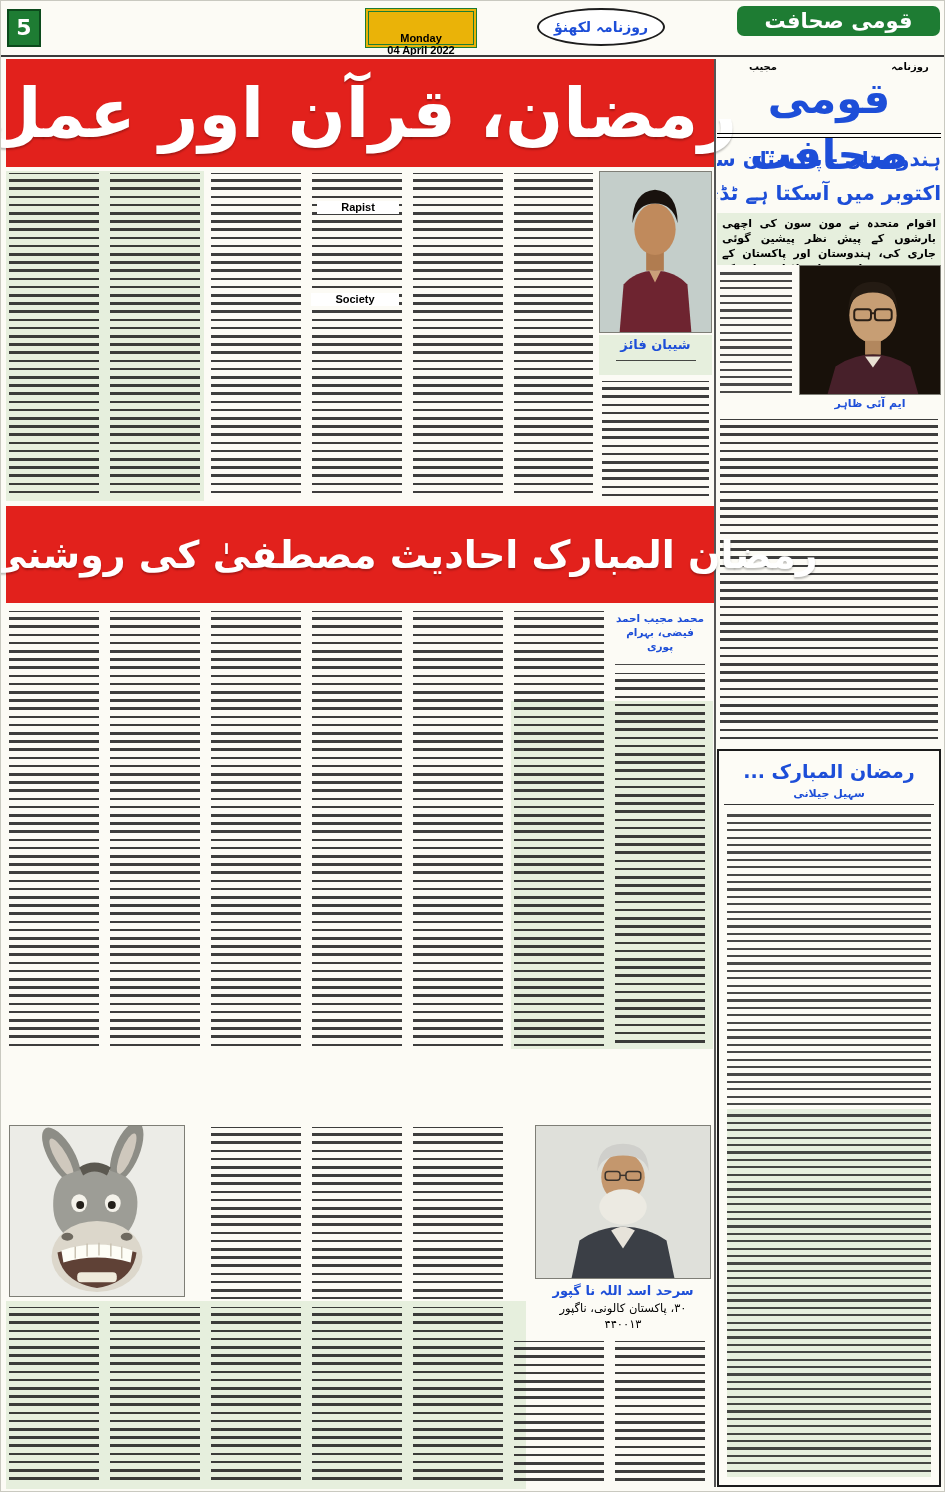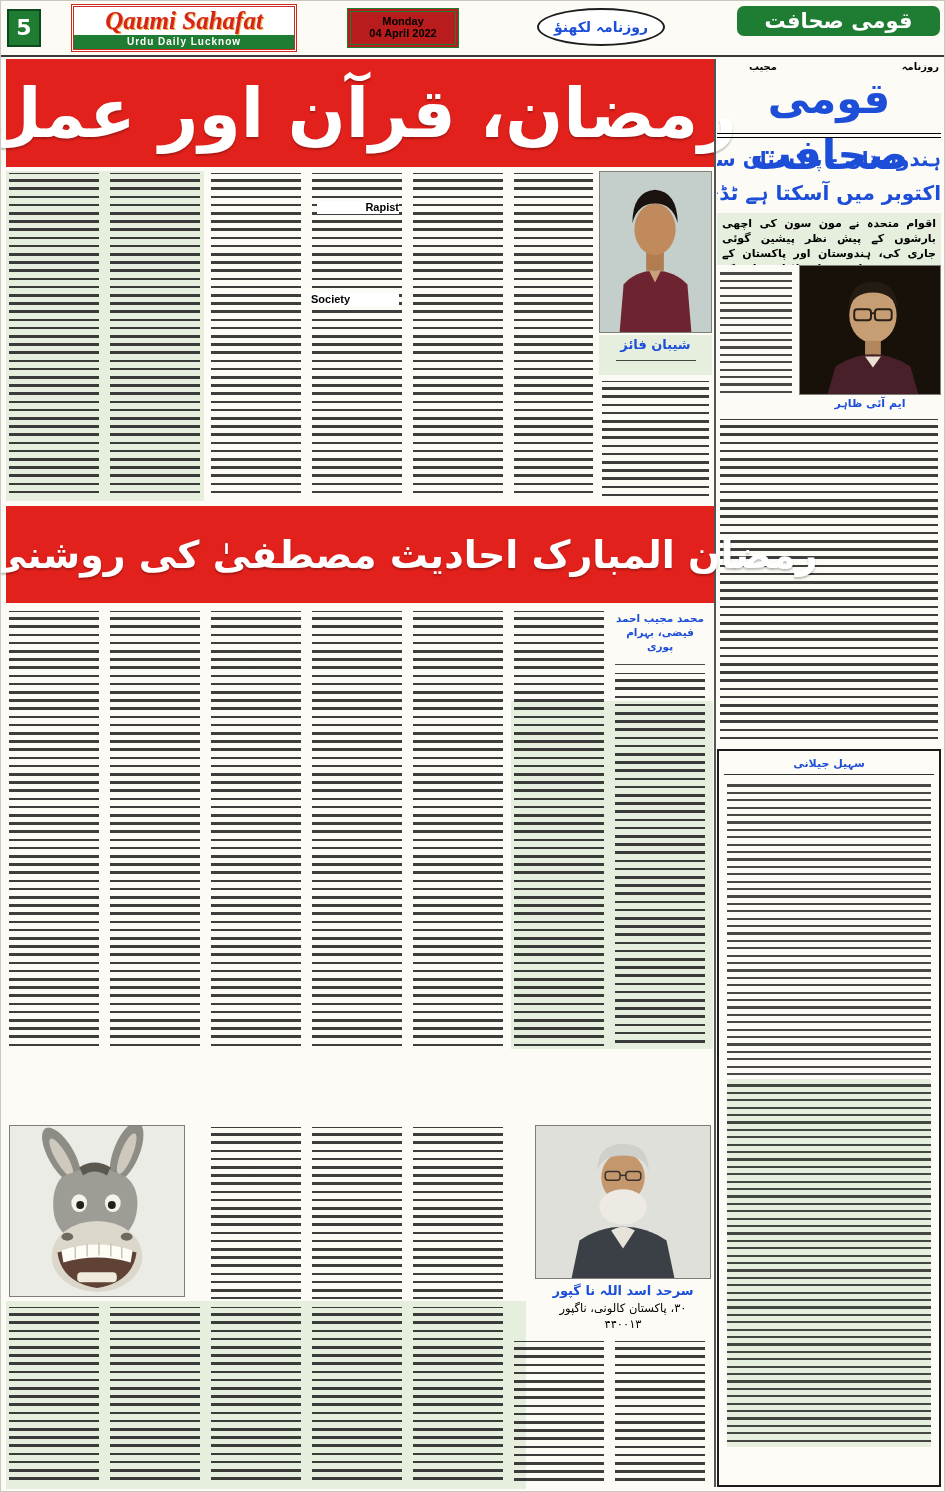--- a/index.html
+++ b/index.html
@@ -20,43 +20,39 @@
   .serif{font-family:"Liberation Serif",serif}
   .center{text-align:center}
 </style>
 </head>
 <body>
 
 <div class="page">
 
   <div class="abs cap" style="left:6px;top:8px;width:34px;height:38px;background:#1e7c33;border:2px solid #0c4a1c;color:#fff;font-size:22px;line-height:34px">5</div>
 
-  <div class="abs" style="left:70px;top:3px;width:226px;height:48px;border:3px double #cf2a20;background:#fff">
-    <div class="serif center" style="font-size:25px;font-weight:bold;font-style:italic;color:#d6231c;line-height:28px;text-shadow:1px 1px 0 #e8b54a">Qaumi Sahafat</div>
-    <div class="enfont center" style="background:#1e7c33;color:#fff;font-size:10px;font-weight:bold;letter-spacing:1px;height:14px;line-height:14px">Urdu Daily Lucknow</div>
-  </div>
 
-  <div class="abs enfont center" style="left:346px;top:7px;width:112px;height:40px;border:4px double #1e7c33;background:#b91c1c;padding-top:3px">
+  <div class="abs enfont center" style="left:364px;top:7px;width:112px;height:40px;border:4px double #1e7c33;background:#eab308;padding-top:20px">
     <div style="font-size:11px;font-weight:bold">Monday</div>
     <div style="font-size:11px;font-weight:bold">04  April 2022</div>
   </div>
 
   <div class="abs rtl cap" style="left:536px;top:7px;width:128px;height:38px;border:2px solid #1d1d1d;border-radius:50%;font-size:14px;line-height:34px;background:#fff">روزنامہ لکھنؤ</div>
 
   <div class="abs rtl cap" style="left:736px;top:5px;width:203px;height:30px;background:#1e7c33;border-radius:7px;color:#fff;font-size:21px;line-height:30px;letter-spacing:2px">قومی صحافت</div>
 
   <div class="abs" style="left:0;top:54px;width:945px;height:2px;background:#3a3a3a"></div>
 
   <div class="abs banner" style="left:5px;top:58px;width:708px;height:108px">
     <div class="bt rtl" style="font-size:68px">رمضان، قرآن اور عمل</div>
   </div>
 
   <div class="abs" style="left:713px;top:58px;width:2px;height:1428px;background:#555"></div>
 
-  <div class="abs rtl" style="left:880px;top:60px;width:58px;height:14px;font-size:10px;font-weight:bold;text-align:right">روزنامہ</div>
+  <div class="abs rtl" style="left:880px;top:60px;width:58px;height:14px;font-size:10px;font-weight:bold;text-align:center">روزنامہ</div>
   <div class="abs rtl" style="left:718px;top:60px;width:58px;height:14px;font-size:10px;font-weight:bold;text-align:right">مجیب</div>
   <div class="abs rtl cap" style="left:716px;top:70px;width:224px;height:58px;font-size:42px;line-height:56px">قومی صحافت</div>
   <div class="abs" style="left:716px;top:132px;width:224px;height:5px;border-top:1px solid #000;border-bottom:1px solid #000"></div>
 
   <div class="abs rtl cap" style="left:716px;top:142px;width:224px;height:32px;font-size:20px;line-height:32px;white-space:nowrap;overflow:hidden">ہندوستان - پاکستان سرحد پر</div>
   <div class="abs rtl cap" style="left:716px;top:176px;width:224px;height:32px;font-size:20px;line-height:32px;white-space:nowrap;overflow:hidden">اکتوبر میں آسکتا ہے ٹڈی دل</div>
 
   <div class="abs tint rtl" style="left:716px;top:212px;width:224px;height:52px;font-size:11px;font-weight:bold;line-height:15px;padding:3px 5px;text-align:justify;overflow:hidden">اقوام متحدہ نے مون سون کی اچھی بارشوں کے پیش نظر پیشین گوئی جاری کی، ہندوستان اور پاکستان کے صوبہ سندھ، افریقہ اور لاطینی امریکہ میں ٹڈی دل۔</div>
 
   <div class="abs txt fine" style="left:716px;top:264px;width:78px;height:130px"></div>
@@ -73,36 +69,37 @@
       <rect x="66" y="76" width="16" height="14" fill="#b2875e"></rect>
       <path d="M28 130 L36 102 Q54 90 74 90 Q94 90 112 102 L120 130 Z" fill="#47202a"></path>
       <path d="M66 92 L74 103 L82 92 Z" fill="#e9e1d3"></path>
     </svg>
   </div>
   <div class="abs rtl cap" style="left:798px;top:396px;width:142px;height:14px;font-size:11px">ایم آئی ظاہر</div>
 
   <div class="abs txt" style="left:716px;top:416px;width:224px;height:328px"></div>
 
   <div class="abs" style="left:716px;top:748px;width:224px;height:738px;border:2px solid #1b1b1b;padding:5px;background:#fdfcf6">
+    <div class="rtl cap" style="font-size:19px;height:30px;line-height:30px">رمضان المبارک ...</div>
     <div class="rtl cap" style="font-size:11px;height:16px;line-height:16px">سہیل جیلانی</div>
     <div style="border-top:1px solid #333;margin:2px 0"></div>
     <div class="txt fine" style="height:300px"></div>
     <div class="txt fine tint" style="height:372px"></div>
   </div>
 
   <div class="abs tint" style="left:5px;top:170px;width:198px;height:330px"></div>
   <div class="abs txt" style="left:5px;top:170px;width:96px;height:330px"></div>
   <div class="abs txt" style="left:106px;top:170px;width:96px;height:330px"></div>
   <div class="abs txt" style="left:207px;top:170px;width:96px;height:330px"></div>
   <div class="abs txt" style="left:308px;top:170px;width:96px;height:330px"></div>
   <div class="abs txt" style="left:409px;top:170px;width:96px;height:330px"></div>
   <div class="abs txt" style="left:510px;top:170px;width:85px;height:330px"></div>
 
-  <div class="abs enfont" style="left:316px;top:200px;width:82px;height:13px;background:#fff;font-size:11px;font-weight:bold;text-align:right;line-height:13px">Rapist</div>
-  <div class="abs enfont" style="left:310px;top:292px;width:88px;height:13px;background:#fff;font-size:11px;font-weight:bold;text-align:left;line-height:13px">Society</div>
+  <div class="abs enfont" style="left:316px;top:200px;width:82px;height:13px;background:#fff;font-size:11px;font-weight:bold;text-align:center;line-height:13px">Rapist</div>
+  <div class="abs enfont" style="left:310px;top:292px;width:88px;height:13px;background:#fff;font-size:11px;font-weight:bold;text-align:center;line-height:13px">Society</div>
 
   <div class="abs photo" style="left:598px;top:170px;width:113px;height:162px">
     <svg viewBox="0 0 113 162" preserveAspectRatio="none">
       <rect width="113" height="162" fill="#c9d2cf"></rect>
       <rect width="113" height="162" fill="#bfc9c6" opacity="0.5"></rect>
       <rect x="47" y="80" width="18" height="20" fill="#b07c50"></rect>
       <ellipse cx="56" cy="58" rx="21" ry="26" fill="#c08a5c"></ellipse>
       <path d="M33 52 Q33 20 56 18 Q79 20 79 52 Q74 32 56 32 Q38 32 33 52 Z" fill="#19120e"></path>
       <path d="M20 162 L24 114 Q36 100 56 100 Q76 100 89 114 L93 162 Z" fill="#6e2430"></path>
       <path d="M50 100 L56 112 L62 100 Z" fill="#caa07a"></path>

